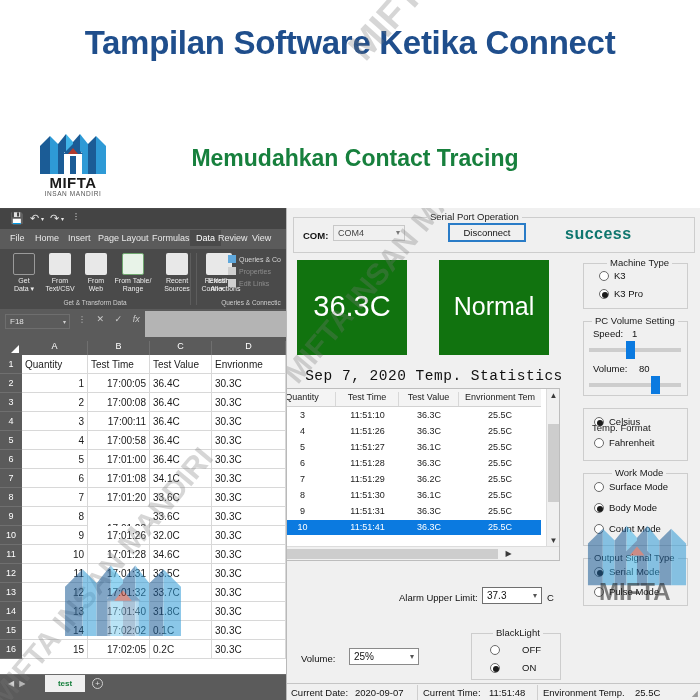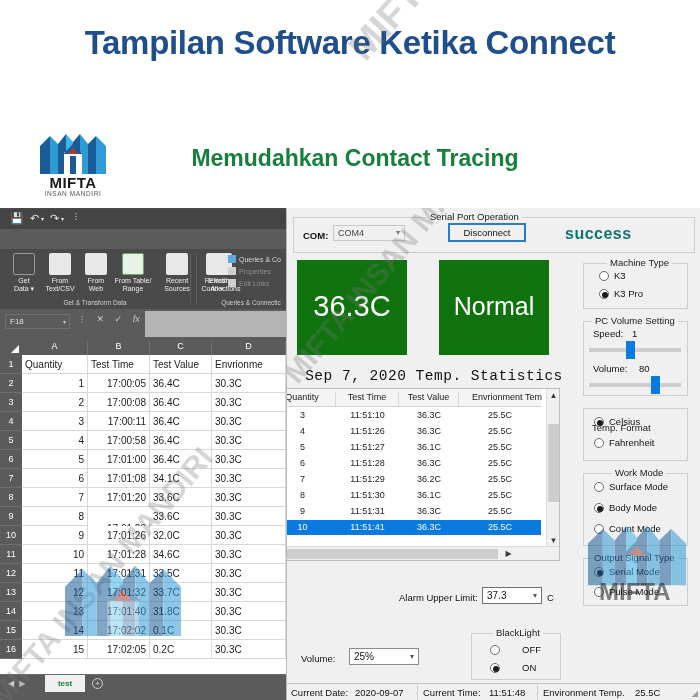--- a/index.html
+++ b/index.html
@@ -214,20 +214,30 @@
 
   <div id="qat">
     <span class="ic" style="left:10px;">💾</span>
     <span class="ic" style="left:30px;">↶</span>
     <span class="ic" style="left:41px;font-size:6px;top:6px;">▾</span>
     <span class="ic" style="left:50px;">↷</span>
     <span class="ic" style="left:61px;font-size:6px;top:6px;">▾</span>
     <span class="ic" style="left:72px;font-size:8px;">⋮</span>
   </div>
 
+  <div id="tabs">
+    <span class="tab" style="left:10px;">File</span>
+    <span class="tab" style="left:35px;">Home</span>
+    <span class="tab" style="left:68px;">Insert</span>
+    <span class="tab" style="left:98px;">Page Layout</span>
+    <span class="tab" style="left:152px;">Formulas</span>
+    <span class="tab active" style="left:190px;">Data</span>
+    <span class="tab" style="left:218px;">Review</span>
+    <span class="tab" style="left:252px;">View</span>
+  </div>
 
   <div id="ribbon">
     <div class="grp" style="left:4px;">
       <span class="gi" style="background:#4b4b4b;border:1px solid #9a9a9a;"></span>
       <span>Get</span><br>
       <span>Data ▾</span>
     </div>
     <div class="grp" style="left:40px;">
       <span class="gi" style="background:#e8e8e8;"></span>
       <span>From</span><br>
@@ -421,21 +431,21 @@
   <div id="status-box">
     <div class="v">Normal</div>
   </div>
 
   <div id="stats-title">Sep 7, 2020 Temp.  Statistics</div>
   <div id="stats-panel">
     <div id="stats-hdr">
       <div class="sh" style="left:0px;width:67px;">Quantity</div>
       <div class="sh" style="left:67px;width:63px;">Test Time</div>
       <div class="sh" style="left:130px;width:60px;">Test Value</div>
-      <div class="sh" style="left:197px;width:82px;border-right:none;">Envrionment Tem</div>
+      <div class="sh" style="left:190px;width:82px;border-right:none;">Envrionment Tem</div>
     </div>
     <div id="stats-rows">
         <div class="srow" style="top: 19px;">
           <div class="sc" style="left: 0px; width: 67px;">3</div>
           <div class="sc" style="left: 67px; width: 63px;">11:51:10</div>
           <div class="sc" style="left: 130px; width: 60px;">36.3C</div>
           <div class="sc" style="left: 190px; width: 82px;">25.5C</div>
         </div>
         <div class="srow" style="top: 35px;">
           <div class="sc" style="left: 0px; width: 67px;">4</div>

